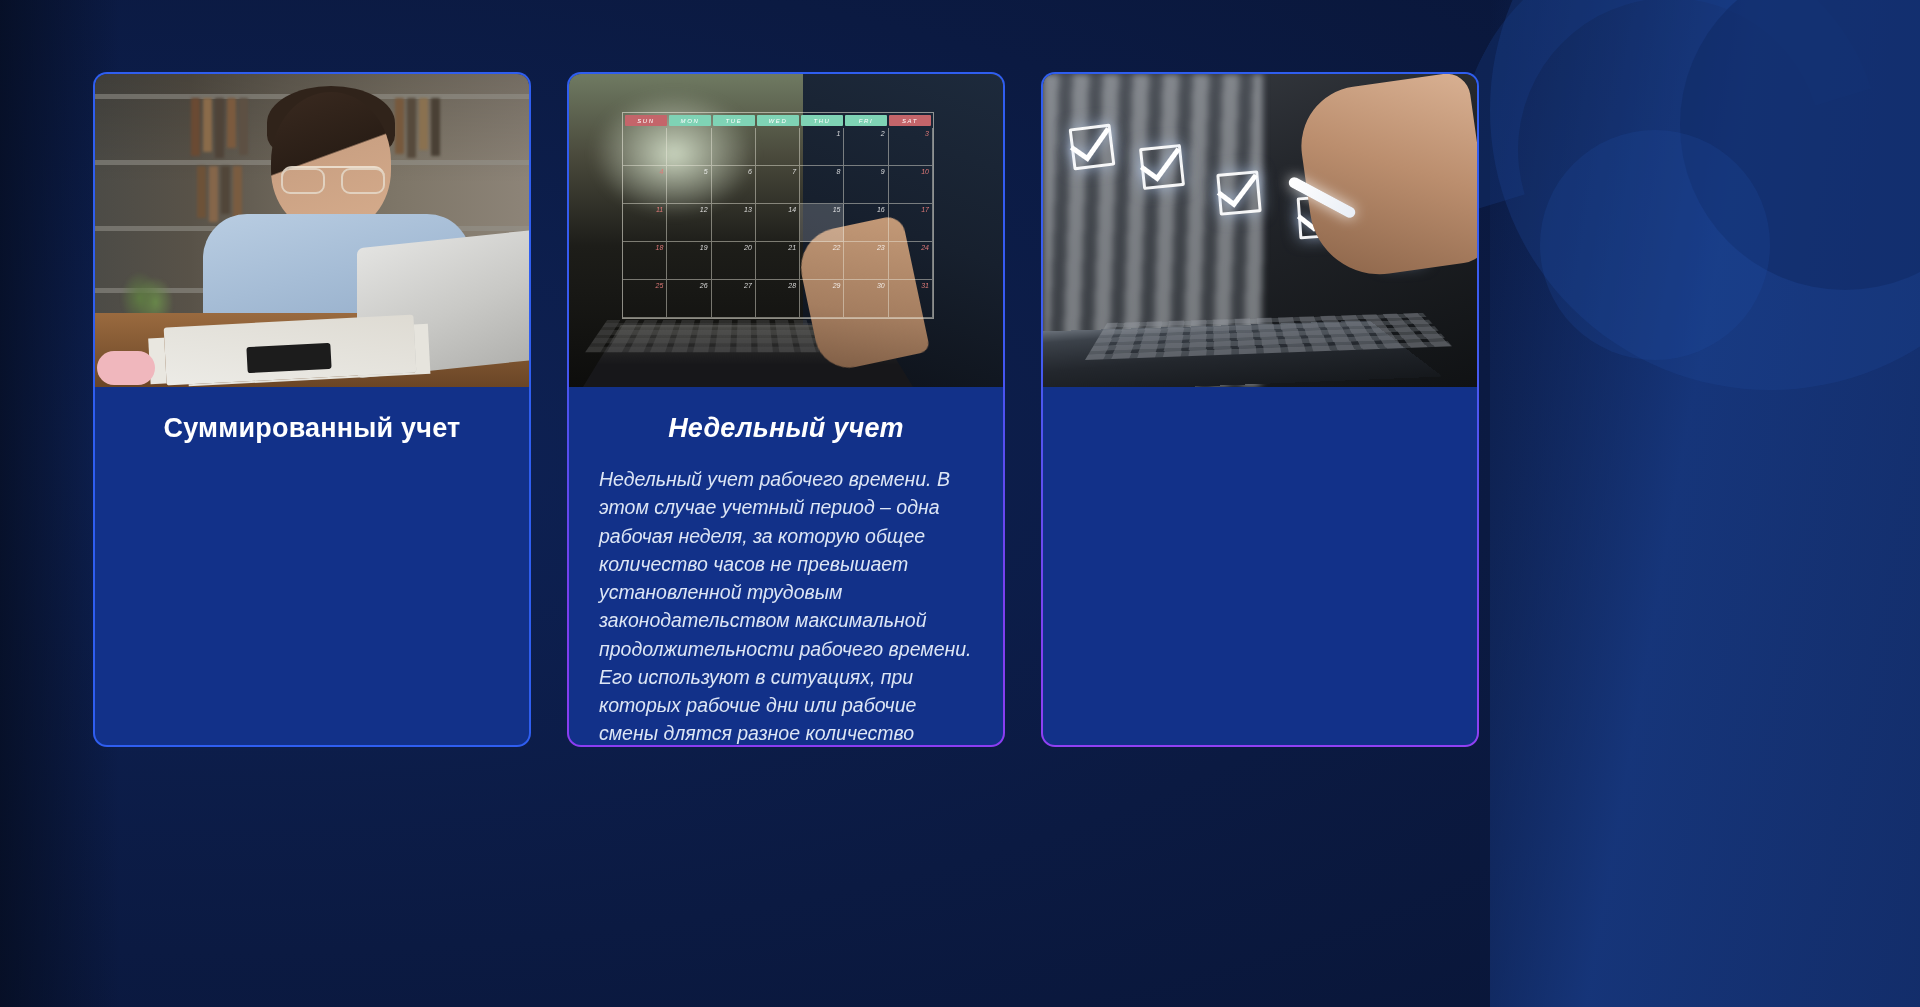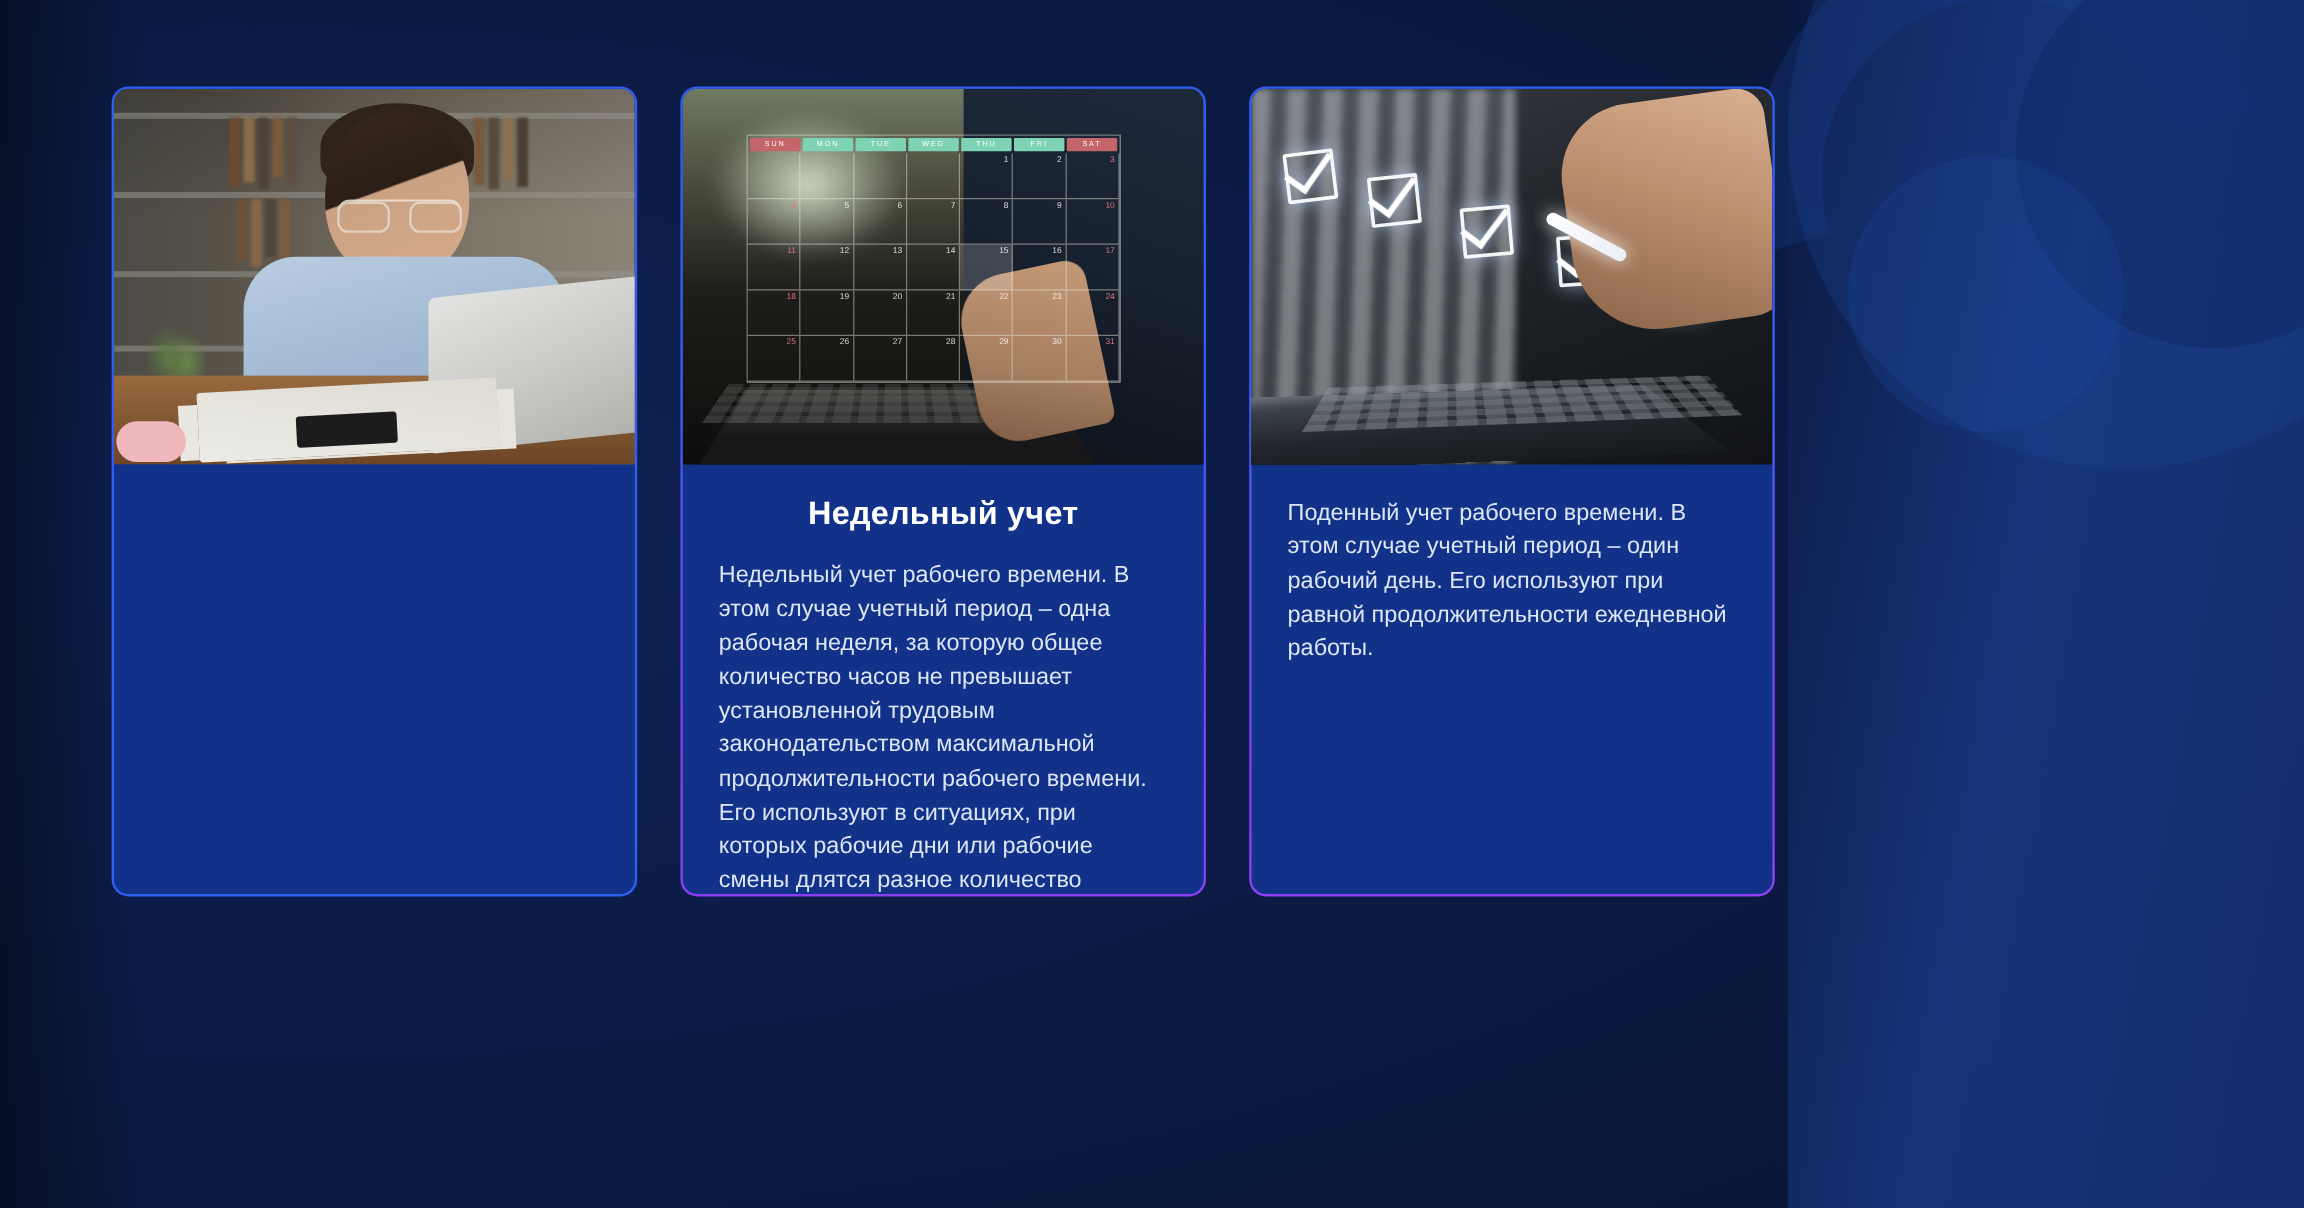--- a/index.html
+++ b/index.html
@@ -71,21 +71,21 @@
   }
 
   .card {
     width: 438px;
     height: 675px;
     border-radius: 14px;
     padding: 2px;
     position: relative;
   }
   .card-1 { background: #2f5ef0; }
-  .card-2 { background: linear-gradient(180deg, #2f5ef0 0%, #3a5af2 38%, #7a3ff0 78%, #8b3df2 100%); }
+  .card-2 { background: linear-gradient(180deg, #2f5ef0 0%, #3a5af2 38%, #7a3ff0 78%, #8b3df2 100%); font-style: italic; }
   .card-3 { background: linear-gradient(180deg, #2f5ef0 0%, #3f5cf1 40%, #8240f1 85%, #9040f3 100%); }
 
   .card-inner {
     width: 100%;
     height: 100%;
     border-radius: 12px;
     background: #123189;
     overflow: hidden;
     display: flex;
     flex-direction: column;
@@ -443,20 +443,21 @@
         <div class="person-head"></div>
         <div class="glasses"></div>
         <div class="torso"></div>
         <div class="desk"></div>
         <div class="laptop-1"></div>
         <div class="papers"></div>
         <div class="calculator"></div>
         <div class="piggy"></div>
       </div>
       <div class="body-wrap">
+        <div class="card-title">Суммированный учет</div>
       </div>
     </div>
   </div>
 
   <div class="card card-2">
     <div class="card-inner">
       <div class="photo photo-2">
         <div class="win-blur"></div>
         <div class="person-2"></div>
         <div class="laptop-2"></div>
@@ -526,18 +527,17 @@
         <div class="keys-3"></div>
         <div class="chk c1"></div>
         <div class="chk c2"></div>
         <div class="chk c3"></div>
         <div class="chk c4"></div>
         <div class="chk c5 empty"></div>
         <div class="hand-3"></div>
         <div class="pen"></div>
       </div>
       <div class="body-wrap">
-        <div class="card-text">Поденный учет рабочего времени. В этом случае учетный период – один рабочий день. Его используют при равной продолжительности ежедневной работы.</div>
       </div>
     </div>
   </div>
 
 </div>
 
 </body></html>

